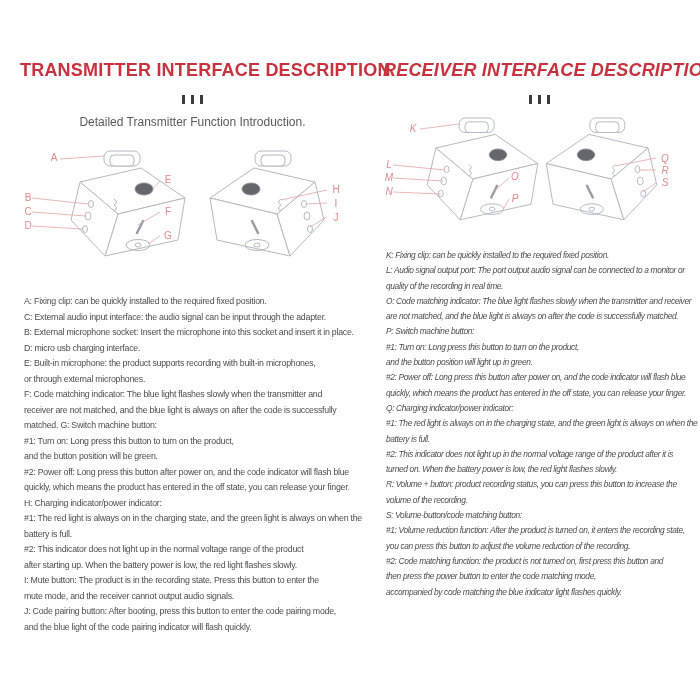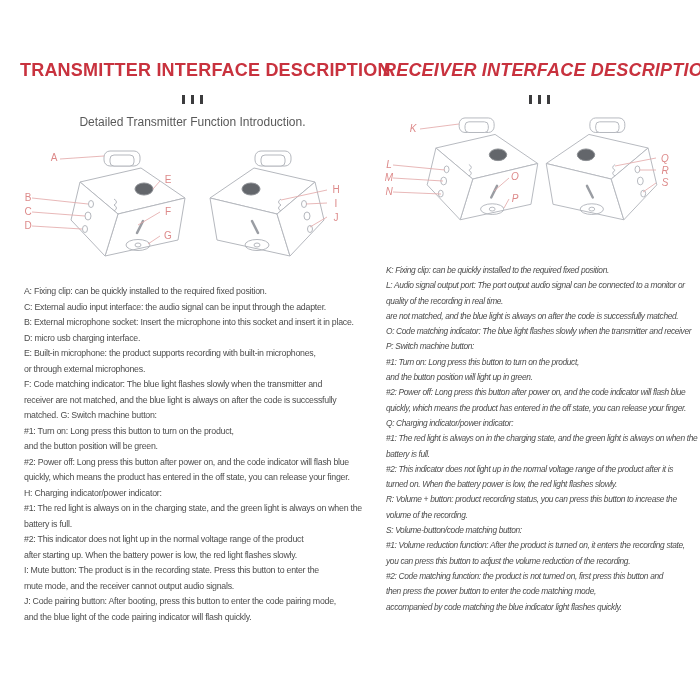--- a/index.html
+++ b/index.html
@@ -45,23 +45,23 @@
     width:12px;
     text-align:center;
   }
 
   .device { stroke:#b5b8be; fill:#ffffff; stroke-width:1; }
   .device .dark { fill:#63666b; stroke:#8a8d92; }
   .device .thin { fill:none; }
   .device .thick { stroke:#9a9da3; stroke-width:2.5; fill:none; stroke-linecap:round; }
   .leader { stroke:#e2a6a6; stroke-width:0.8; fill:none; }
 
-  .desc { margin-top:7px; }
+  .desc { margin-top:17px; }
   .col-left  .desc { padding-left:4px; }
-  .col-right .desc { padding-left:3px; margin-top:21px; }
+  .col-right .desc { padding-left:3px; margin-top:6px; }
   .desc-line {
     white-space:nowrap;
     color:#4d4d4d;
   }
   .col-left  .desc-line { font-size:8.8px; line-height:15.5px; letter-spacing:-0.25px; }
   .col-right .desc-line { font-size:8.4px; line-height:15.3px; letter-spacing:-0.35px; }
 </style>
 </head>
 <body>
 
@@ -177,22 +177,22 @@
     <span class="dlabel" style="left:126px;top:80px">P</span>
     <span class="dlabel" style="left:276px;top:40px">Q</span>
     <span class="dlabel" style="left:276px;top:52px">R</span>
     <span class="dlabel" style="left:276px;top:64px">S</span>
   </div>
 
   <div class="desc">
       <div class="desc-line">K: Fixing clip: can be quickly installed to the required fixed position.</div>
       <div class="desc-line">L: Audio signal output port: The port output audio signal can be connected to a monitor or</div>
       <div class="desc-line">quality of the recording in real time.</div>
+      <div class="desc-line">O: Code matching indicator: The blue light flashes slowly when the transmitter and receiver</div>
       <div class="desc-line">are not matched, and the blue light is always on after the code is successfully matched.</div>
-      <div class="desc-line">O: Code matching indicator: The blue light flashes slowly when the transmitter and receiver</div>
       <div class="desc-line">P: Switch machine button:</div>
       <div class="desc-line">#1: Turn on: Long press this button to turn on the product,</div>
       <div class="desc-line">and the button position will light up in green.</div>
       <div class="desc-line">#2: Power off: Long press this button after power on, and the code indicator will flash blue</div>
       <div class="desc-line">quickly, which means the product has entered in the off state, you can release your finger.</div>
       <div class="desc-line">Q: Charging indicator/power indicator:</div>
       <div class="desc-line">#1: The red light is always on in the charging state, and the green light is always on when the</div>
       <div class="desc-line">battery is full.</div>
       <div class="desc-line">#2: This indicator does not light up in the normal voltage range of the product after it is</div>
       <div class="desc-line">turned on. When the battery power is low, the red light flashes slowly.</div>

